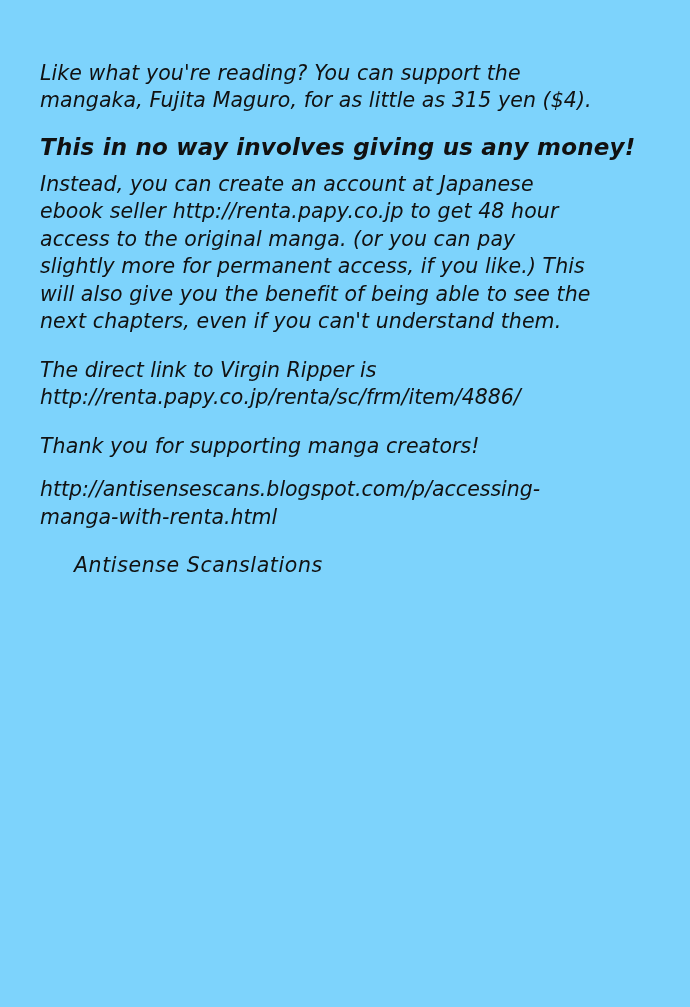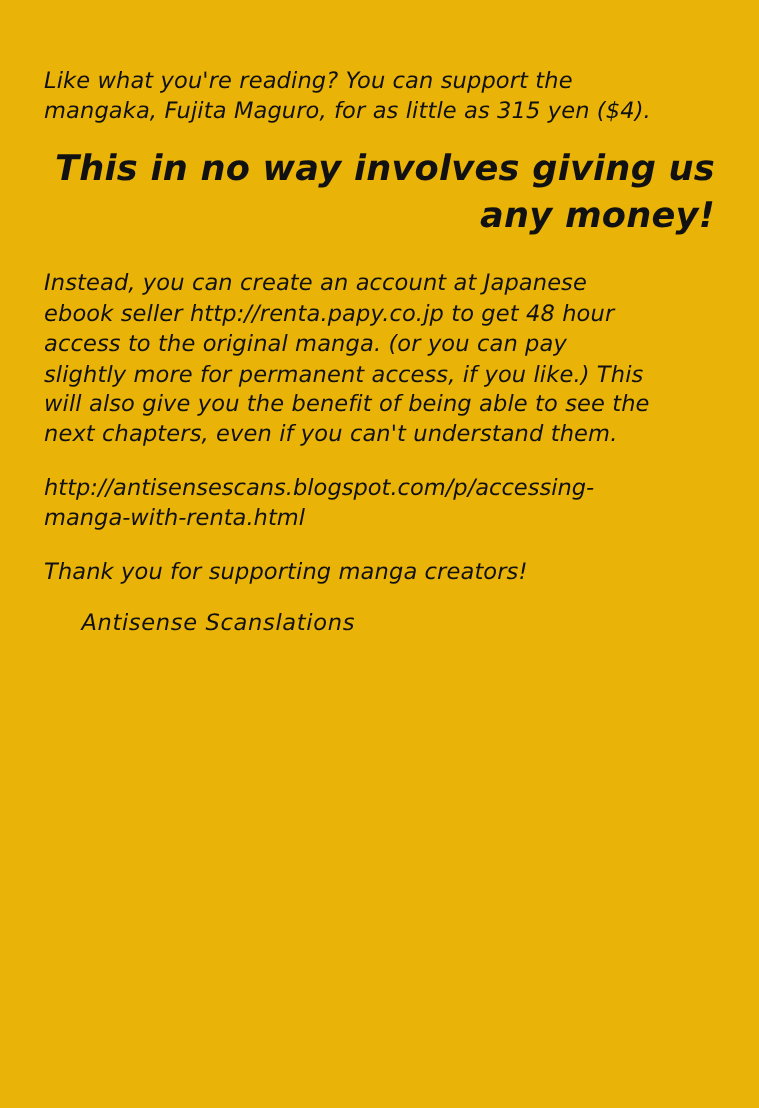--- a/index.html
+++ b/index.html
@@ -14,44 +14,43 @@
     font-family: "DejaVu Sans", sans-serif;
     color: #000000;
     overflow: hidden;
   }
   .page {
     position: absolute;
     left: 0;
     top: 0;
     width: 690px;
     height: 1007px;
-    background: #eab308;
+    background: #7dd3fc;
     box-sizing: border-box;
     padding: 60px 40px 0 40px;
   }
   .block {
     font-family: "DejaVu Sans", sans-serif;
     font-size: 20.5px;
     line-height: 1.34;
     letter-spacing: 0.1px;
     font-style: italic;
     font-weight: 500;
     color: #111111;
     margin: 0 0 21px 0;
     white-space: pre-line;
   }
   .block.headline {
-    font-size: 32px;
+    font-size: 23px;
     font-weight: bold;
     font-style: italic;
     letter-spacing: 0.2px;
     line-height: 1.3;
-    margin-bottom: 28px;
+    margin-bottom: 8px;
     margin-top: 4px;
-    text-align: right;
   }
   .block.intro {
     margin-bottom: 18px;
   }
   .block.signature {
     margin-top: 20px;
     padding-left: 34px;
     letter-spacing: 0.6px;
   }
   .block.thanks {
@@ -71,23 +70,25 @@
 
   <p class="block headline">This in no way involves giving us any money!</p>
 
   <p class="block">Instead, you can create an account at Japanese
 ebook seller http://renta.papy.co.jp to get 48 hour
 access to the original manga.  (or you can pay
 slightly more for permanent access, if you like.)  This
 will also give you the benefit of being able to see the
 next chapters, even if you can't understand them.</p>
 
+  <p class="block url">The direct link to Virgin Ripper is
+http://renta.papy.co.jp/renta/sc/frm/item/4886/</p>
 
 
 
+  <p class="block thanks">Thank you for supporting manga creators!</p>
+
   <p class="block url">http://antisensescans.blogspot.com/p/accessing-
 manga-with-renta.html</p>
-
-  <p class="block thanks">Thank you for supporting manga creators!</p>
 
   <p class="block signature">Antisense Scanslations</p>
 
 </div>
 
 </body></html>

